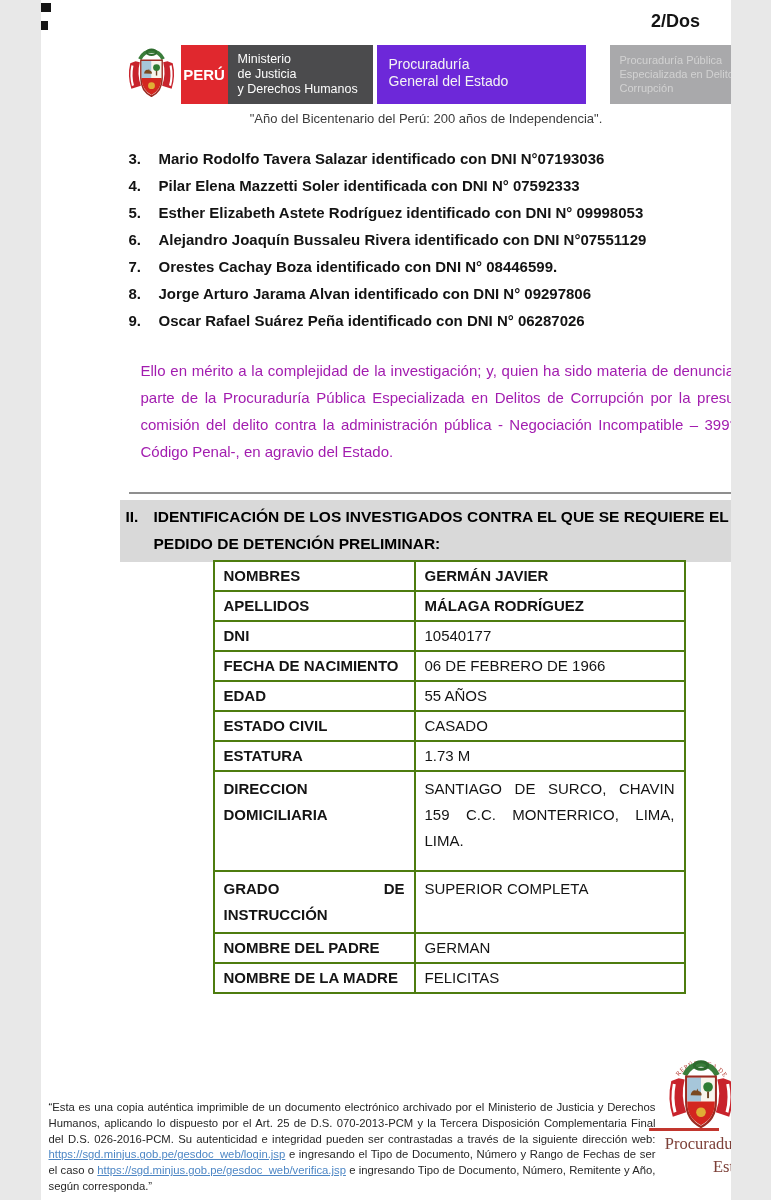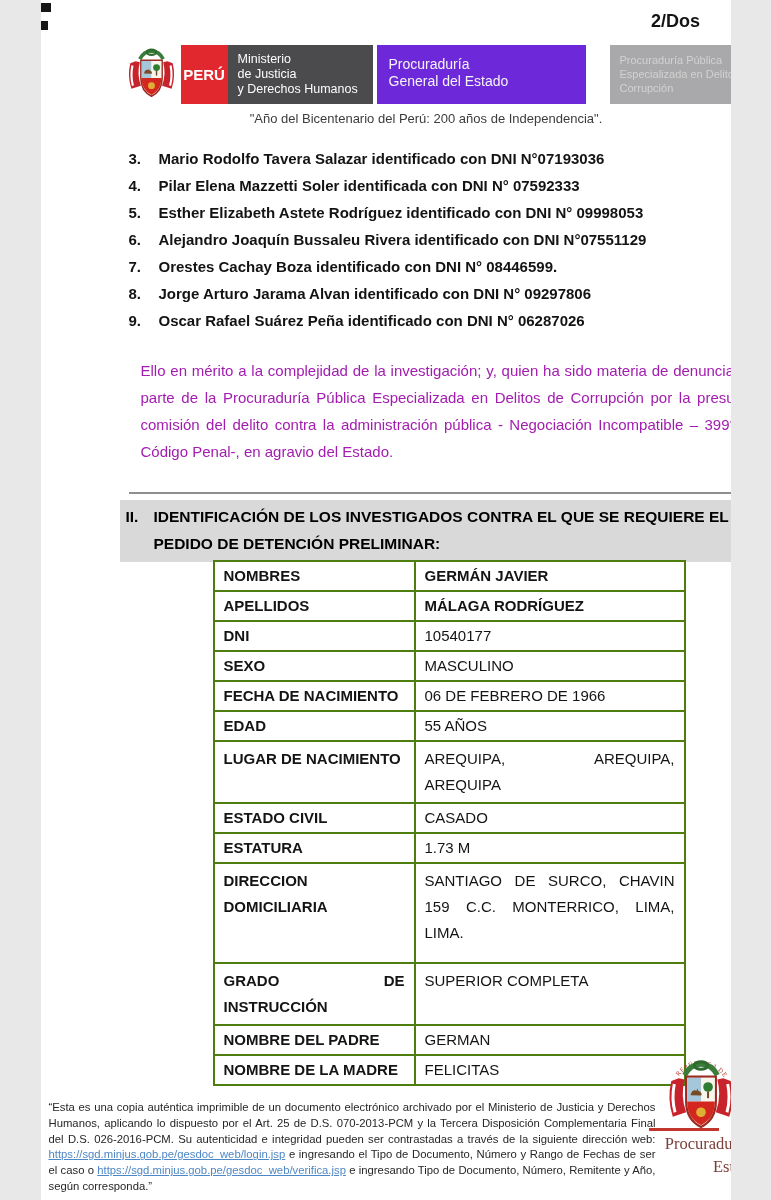--- a/index.html
+++ b/index.html
@@ -179,41 +179,27 @@
         <td class="val" style="font-weight:bold">GERMÁN JAVIER</td>
       </tr>
       <tr class="h29">
         <td class="lbl">APELLIDOS</td>
         <td class="val" style="font-weight:bold">MÁLAGA RODRÍGUEZ</td>
       </tr>
       <tr class="h29">
         <td class="lbl">DNI</td>
         <td class="val">10540177</td>
       </tr>
-      <tr class="h28">
-        <td class="lbl">SEXO</td>
-        <td class="val">MASCULINO</td>
-      </tr>
       <tr class="h29">
         <td class="lbl">FECHA DE NACIMIENTO</td>
         <td class="val">06 DE FEBRERO DE 1966</td>
       </tr>
       <tr class="h29">
         <td class="lbl">EDAD</td>
         <td class="val">55 AÑOS</td>
-      </tr>
-      <tr class="row-lugar">
-        <td class="lbl">LUGAR DE NACIMIENTO</td>
-        <td class="val">
-          <div class="jline">
-            <span>AREQUIPA,</span>
-            <span>AREQUIPA,</span>
-          </div>
-          <div>AREQUIPA</div>
-        </td>
       </tr>
       <tr class="h28">
         <td class="lbl">ESTADO CIVIL</td>
         <td class="val">CASADO</td>
       </tr>
       <tr class="h28">
         <td class="lbl">ESTATURA</td>
         <td class="val">1.73 M</td>
       </tr>
       <tr class="row-direccion">

